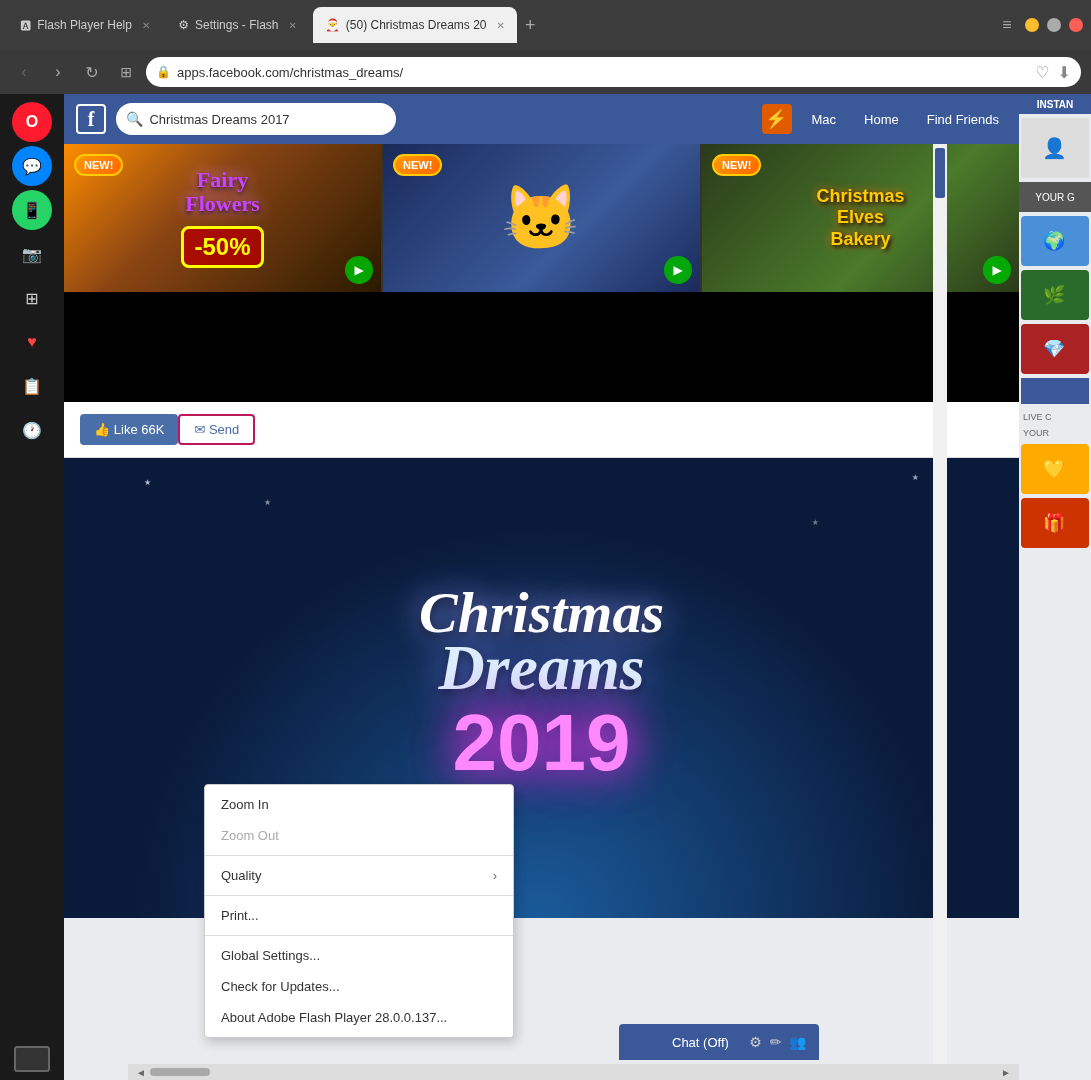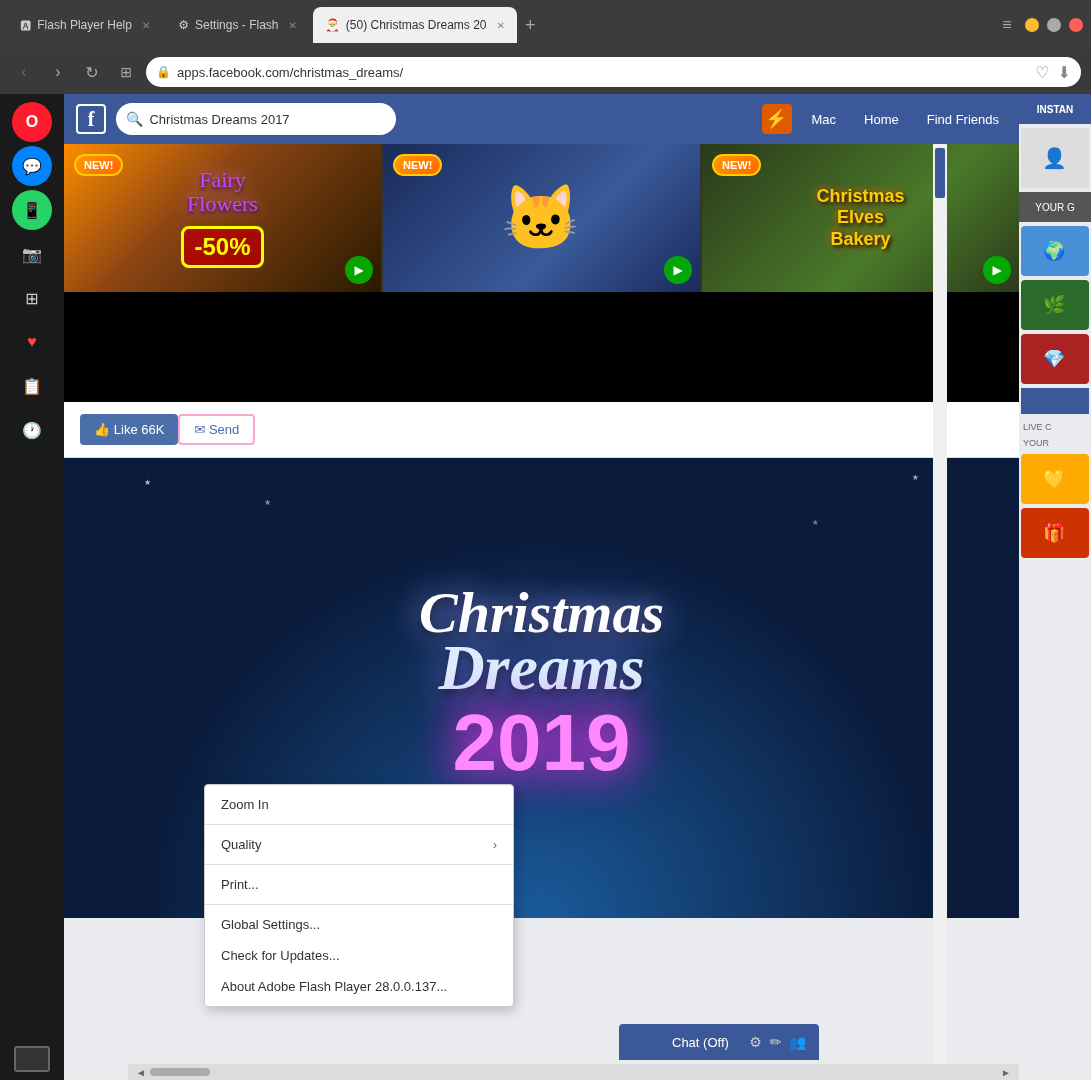--- a/index.html
+++ b/index.html
@@ -62,21 +62,21 @@
     .banner-cat { background: linear-gradient(135deg, #1a2a4a, #3a5a8a); display: flex; align-items: center; justify-content: center; position: relative; border-right: 2px solid #333; }
     .banner-elves { background: linear-gradient(135deg, #2a3a1a, #4a6a2a); display: flex; align-items: center; justify-content: center; }
     .banner-new-badge { position: absolute; top: 10px; left: 10px; background: linear-gradient(135deg, #ff9900, #ff6600); color: #fff; font-size: 11px; font-weight: bold; padding: 3px 8px; border-radius: 12px; border: 2px solid #ffcc00; }
 
     
     .game-area { background: #000; height: 110px; margin: 0; }
 
     
     .social-buttons { padding: 12px 16px; background: #fff; border-bottom: 1px solid #ddd; display: flex; }
     .like-btn { background: #4a6ea8; color: #fff; border: none; padding: 6px 14px; border-radius: 4px; cursor: pointer; font-size: 13px; display: flex; align-items: center; gap: 5px; }
-    .send-btn { background: #fff; color: #4a6ea8; border: 2px solid #f9a8d4; padding: 6px 14px; border-radius: 4px; cursor: pointer; font-size: 13px; display: flex; align-items: center; gap: 5px; }
+    .send-btn { background: #fff; color: #4a6ea8; border: 2px solid #be185d; padding: 6px 14px; border-radius: 4px; cursor: pointer; font-size: 13px; display: flex; align-items: center; gap: 5px; }
 
     
     .christmas-section { background: linear-gradient(180deg, #0a1a3a 0%, #1a3a6a 40%, #0d2a5a 100%); height: 460px; position: relative; overflow: hidden; display: flex; align-items: center; justify-content: center; }
     .christmas-bg { position: absolute; inset: 0; background: radial-gradient(ellipse at 50% 100%, #1a5a9a 0%, #0a1a3a 60%); }
     .christmas-content { position: relative; z-index: 2; text-align: center; }
 
     
     .right-sidebar { width: 72px; background: #e9ebee; overflow: hidden; }
 
     
@@ -177,21 +177,21 @@
       </div>
 
       <div class="page-main" style="position:relative;">
 
         <div class="banner-area">
 
           <div class="banner-fairy" style="flex:1;position:relative;overflow:hidden;">
             <div style="position:absolute;inset:0;background:linear-gradient(135deg,#ff8c00 0%,#8b4513 40%,#2a1a00 100%);"></div>
             <div class="banner-new-badge">NEW!</div>
             <div style="position:relative;z-index:1;text-align:center;padding:10px;">
-              <div style="color:#cc44ff;font-size:22px;font-weight:normal;text-shadow:0 0 15px #ff88ff,0 2px 4px #000;font-family:'Comic Sans MS',cursive;line-height:1.1;">Fairy<br>Flowers</div>
+              <div style="color:#cc44ff;font-size:22px;font-weight:bold;text-shadow:0 0 15px #ff88ff,0 2px 4px #000;font-family:'Comic Sans MS',cursive;line-height:1.1;">Fairy<br>Flowers</div>
               <div style="background:rgba(180,0,0,0.8);color:#ffff00;font-size:24px;font-weight:bold;padding:4px 10px;border:3px solid #ffff00;border-radius:8px;margin-top:10px;">-50%</div>
             </div>
             <div style="position:absolute;bottom:8px;right:8px;width:28px;height:28px;background:rgba(0,180,0,0.9);border-radius:50%;display:flex;align-items:center;justify-content:center;color:#fff;font-size:12px;cursor:pointer;">▶</div>
           </div>
 
           <div class="banner-cat" style="flex:1;position:relative;overflow:hidden;">
             <div style="position:absolute;inset:0;background:linear-gradient(135deg,#1a2a5a 0%,#3a5a9a 60%,#1a2a5a 100%);"></div>
             <div class="banner-new-badge">NEW!</div>
             <div style="position:relative;z-index:1;text-align:center;font-size:64px;line-height:1;">🐱</div>
             <div style="position:absolute;bottom:8px;right:8px;width:28px;height:28px;background:rgba(0,180,0,0.9);border-radius:50%;display:flex;align-items:center;justify-content:center;color:#fff;font-size:12px;cursor:pointer;">▶</div>
@@ -231,20 +231,23 @@
             <div style="color:#fff;font-size:58px;font-weight:900;text-shadow:0 0 30px #9999ff,0 4px 8px rgba(0,0,0,0.7);font-style:italic;font-family:Georgia,serif;line-height:0.9;">Christmas</div>
             <div style="color:#ddeeff;font-size:64px;font-weight:900;text-shadow:0 0 40px #8888ff,0 4px 8px rgba(0,0,0,0.7);font-style:italic;font-family:Georgia,serif;line-height:0.9;">Dreams</div>
             <div style="color:#ff88ff;font-size:80px;font-weight:900;text-shadow:0 0 40px #ff44ff,0 0 60px #aa00aa;">2019</div>
           </div>
         </div>
 
         <div class="context-menu">
           <div class="menu-item">
             <span>Zoom In</span>
           </div>
+          <div class="menu-item disabled">
+            <span>Zoom Out</span>
+          </div>
           <div class="menu-separator"></div>
           <div class="menu-item">
             <span>Quality</span>
             <span class="menu-arrow">›</span>
           </div>
           <div class="menu-separator"></div>
           <div class="menu-item">
             <span>Print...</span>
           </div>
           <div class="menu-separator"></div>
@@ -274,21 +277,21 @@
           <span class="scroll-arrow" style="margin-left:auto;">►</span>
         </div>
 
         <div style="position:absolute;right:72px;top:0;width:14px;background:#f0f0f0;bottom:16px;">
           <div style="width:10px;height:50px;background:#3b5998;border-radius:2px;margin:4px auto;"></div>
         </div>
       </div>
     </div>
 
     <div class="right-sidebar" style="background:#e9ebee;overflow:hidden;">
-      <div style="background:#3b5998;height:30px;display:flex;align-items:center;justify-content:center;color:#fff;font-size:10px;font-weight:bold;">INSTAN</div>
+      <div style="background:#3b5998;height:20px;display:flex;align-items:center;justify-content:center;color:#fff;font-size:10px;font-weight:bold;">INSTAN</div>
       <div style="height:60px;background:#ddd;margin:4px 2px;display:flex;align-items:center;justify-content:center;font-size:20px;">👤</div>
       <div style="background:#555;height:30px;display:flex;align-items:center;justify-content:center;color:#fff;font-size:10px;">YOUR G</div>
       <div style="height:50px;background:#4a90d9;margin:4px 2px;display:flex;align-items:center;justify-content:center;font-size:18px;border-radius:4px;">🌍</div>
       <div style="height:50px;background:#2a6a2a;margin:4px 2px;display:flex;align-items:center;justify-content:center;font-size:18px;border-radius:4px;">🌿</div>
       <div style="height:50px;background:#aa2222;margin:4px 2px;display:flex;align-items:center;justify-content:center;font-size:18px;border-radius:4px;">💎</div>
       <div style="background:#3b5998;height:26px;margin:4px 2px;display:flex;align-items:center;justify-content:center;"></div>
       <div style="color:#666;font-size:9px;padding:4px;text-align:left;">LIVE C</div>
       <div style="color:#666;font-size:9px;padding:2px 4px;">YOUR</div>
       <div style="height:50px;background:#ffaa00;margin:4px 2px;display:flex;align-items:center;justify-content:center;font-size:18px;border-radius:4px;">💛</div>
       <div style="height:50px;background:#cc3300;margin:4px 2px;display:flex;align-items:center;justify-content:center;font-size:18px;border-radius:4px;">🎁</div>

